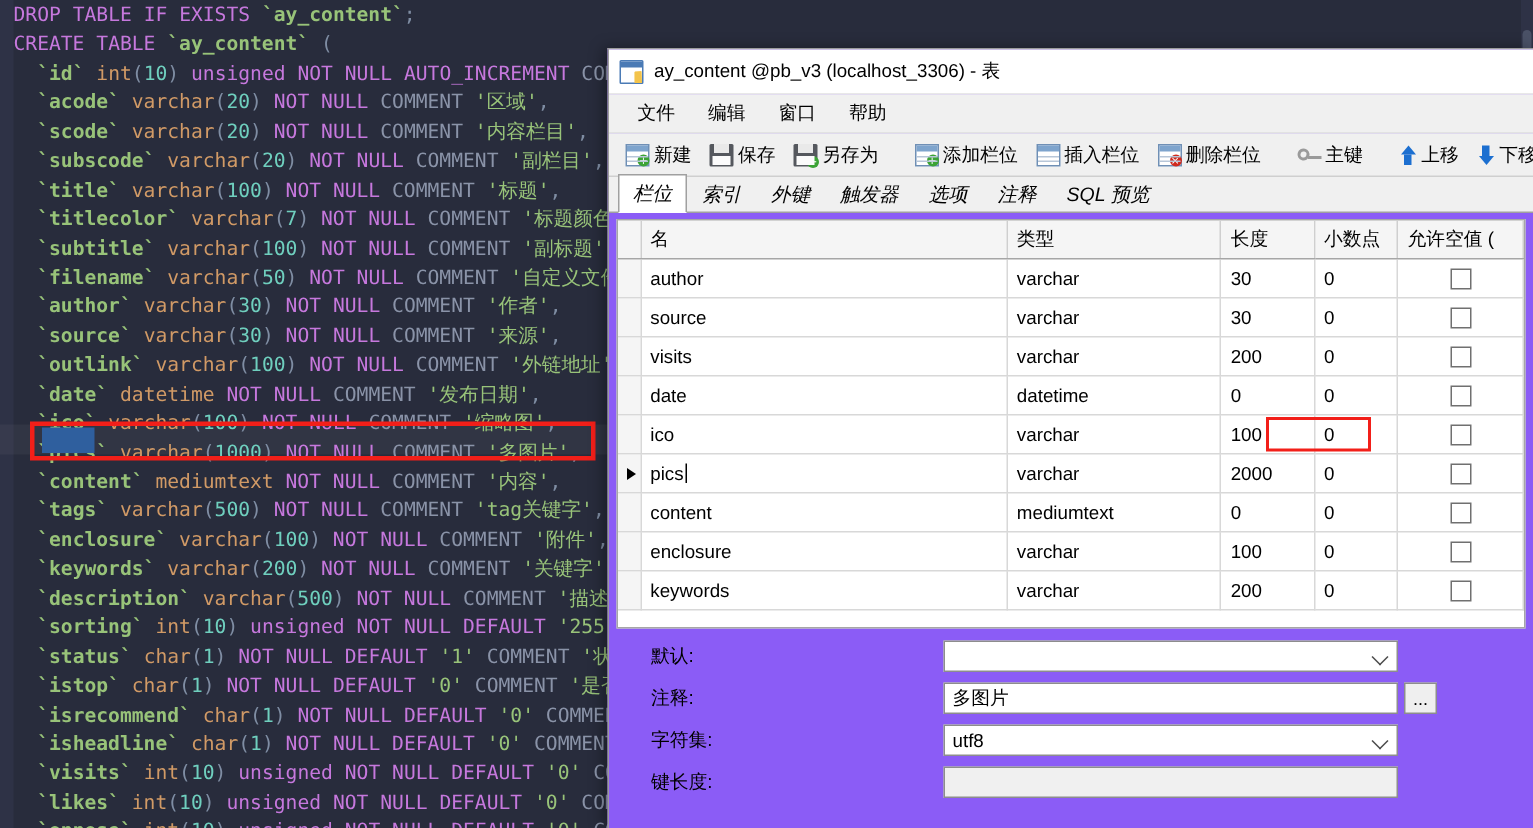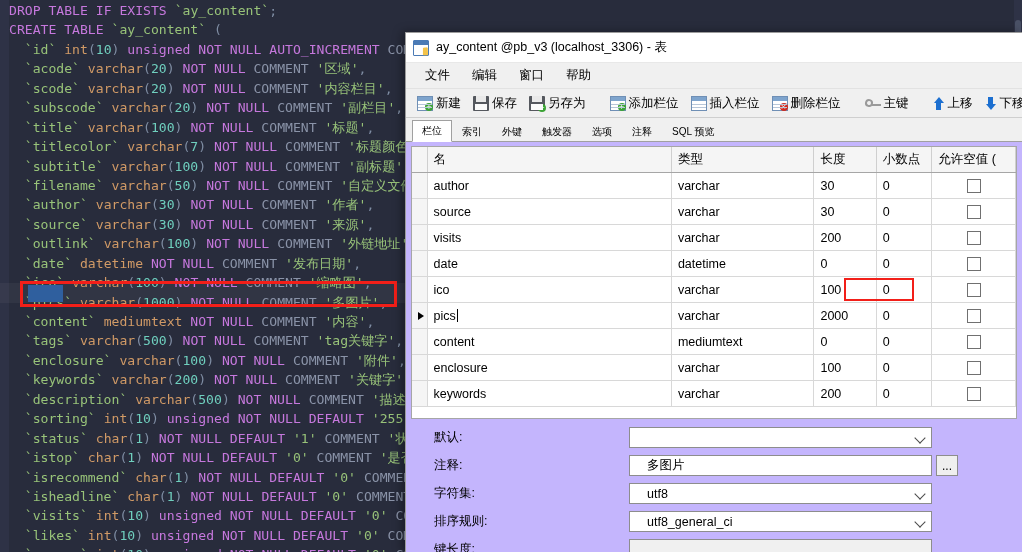--- a/index.html
+++ b/index.html
@@ -25,21 +25,21 @@
     position: absolute; left: 9px; top: 0;
     font-family: "DejaVu Sans Mono", monospace;
     font-size: 13.1px;
     line-height: 19.45px;
     white-space: pre;
     color: #a9b7c6;
     padding-top: 1px;
   }
   .sql-line { height: 19.45px; }
   .kw  { color: #c678dd; }
-  .id  { color: #98c379; }          
+  .id  { color: #98c379; font-weight: bold; }          
   .ty  { color: #d19a66; }          
   .pl  { color: #8a93a8; }          
   .st  { color: #98c379; }          
   .nm  { color: #6fcfbe; }          
   .punct { color: #7f8da3; }
 
   
   #sql-currentline {
     position: absolute; left: 0; top: 283px; width: 1022px; height: 20px;
     background: rgba(255,255,255,0.045);
@@ -64,21 +64,21 @@
   }
   #sql-scroll-thumb {
     position: absolute; right: 1px; top: 20px; width: 6px; height: 190px;
     background: #4a5166; border-radius: 3px;
   }
 
   
   #navicat-window {
     position: absolute; left: 405px; top: 32px;
     width: 617px; height: 520px;
-    background: #c4b5fd;
+    background: #8b5cf6;
     border: 1px solid #9c9c9c;
     border-right: none; border-bottom: none;
     box-sizing: border-box;
     font-size: 12px;
     color: #000;
     box-shadow: -3px 0 9px rgba(0,0,0,0.35);
   }
   #titlebar {
     height: 29px; background: #ffffff;
     display: flex; align-items: center;
@@ -202,24 +202,24 @@
   }
 
   
   #tabstrip {
     height: 23px; background: #f0f0f0;
     display: flex; align-items: flex-end;
     padding-left: 6px;
     border-bottom: 1px solid #a0a0a0;
   }
   .tab {
-    padding: 3px 9px 3px; font-size: 10px;
+    padding: 3px 9px 3px; font-size: 13px;
     border: 1px solid transparent;
     border-bottom: none;
-    cursor: default; position: relative; top: 1px;
+    cursor: default; position: relative; top: 1px; font-style: italic;
   }
   .tab.active {
     background: #ffffff;
     border: 1px solid #a0a0a0;
     border-bottom: 1px solid #ffffff;
   }
 
   
   #grid-wrap {
     margin: 4px 5px 0 5px;
@@ -302,21 +302,21 @@
     display: flex; align-items: center;
     height: 21px; margin-bottom: 7px; margin-left: 20px;
   }
   .prop-label {
     width: 195px; flex: none; padding-left: 3px;
   }
   .prop-field {
     flex: none; width: 303px; height: 21px;
     border: 1px solid #8d8d8d; background: #fff;
     display: flex; align-items: center;
-    padding: 0 17px;
+    padding: 0 5px;
     box-sizing: border-box;
     position: relative;
   }
   .prop-field.readonly { background: #f0f0f0; }
   .chev {
     position: absolute; right: 7px; top: 6px;
     width: 7px; height: 7px;
     border-right: 1.6px solid #4a4a4a;
     border-bottom: 1.6px solid #4a4a4a;
     transform: rotate(45deg);
@@ -537,27 +537,20 @@
       <div class="ellipsis-btn">...</div>
     </div>
     <div class="prop-row">
       <div class="prop-label">字符集:</div>
       <div class="prop-field">
         <span>utf8</span>
         <span class="chev"></span>
       </div>
     </div>
     <div class="prop-row">
-      <div class="prop-label">排序规则:</div>
-      <div class="prop-field">
-        <span>utf8_general_ci</span>
-        <span class="chev"></span>
-      </div>
-    </div>
-    <div class="prop-row">
       <div class="prop-label">键长度:</div>
       <div class="prop-field readonly">
         <span></span>
       </div>
     </div>
   </div>
 
 </div>
 
 </body></html>

